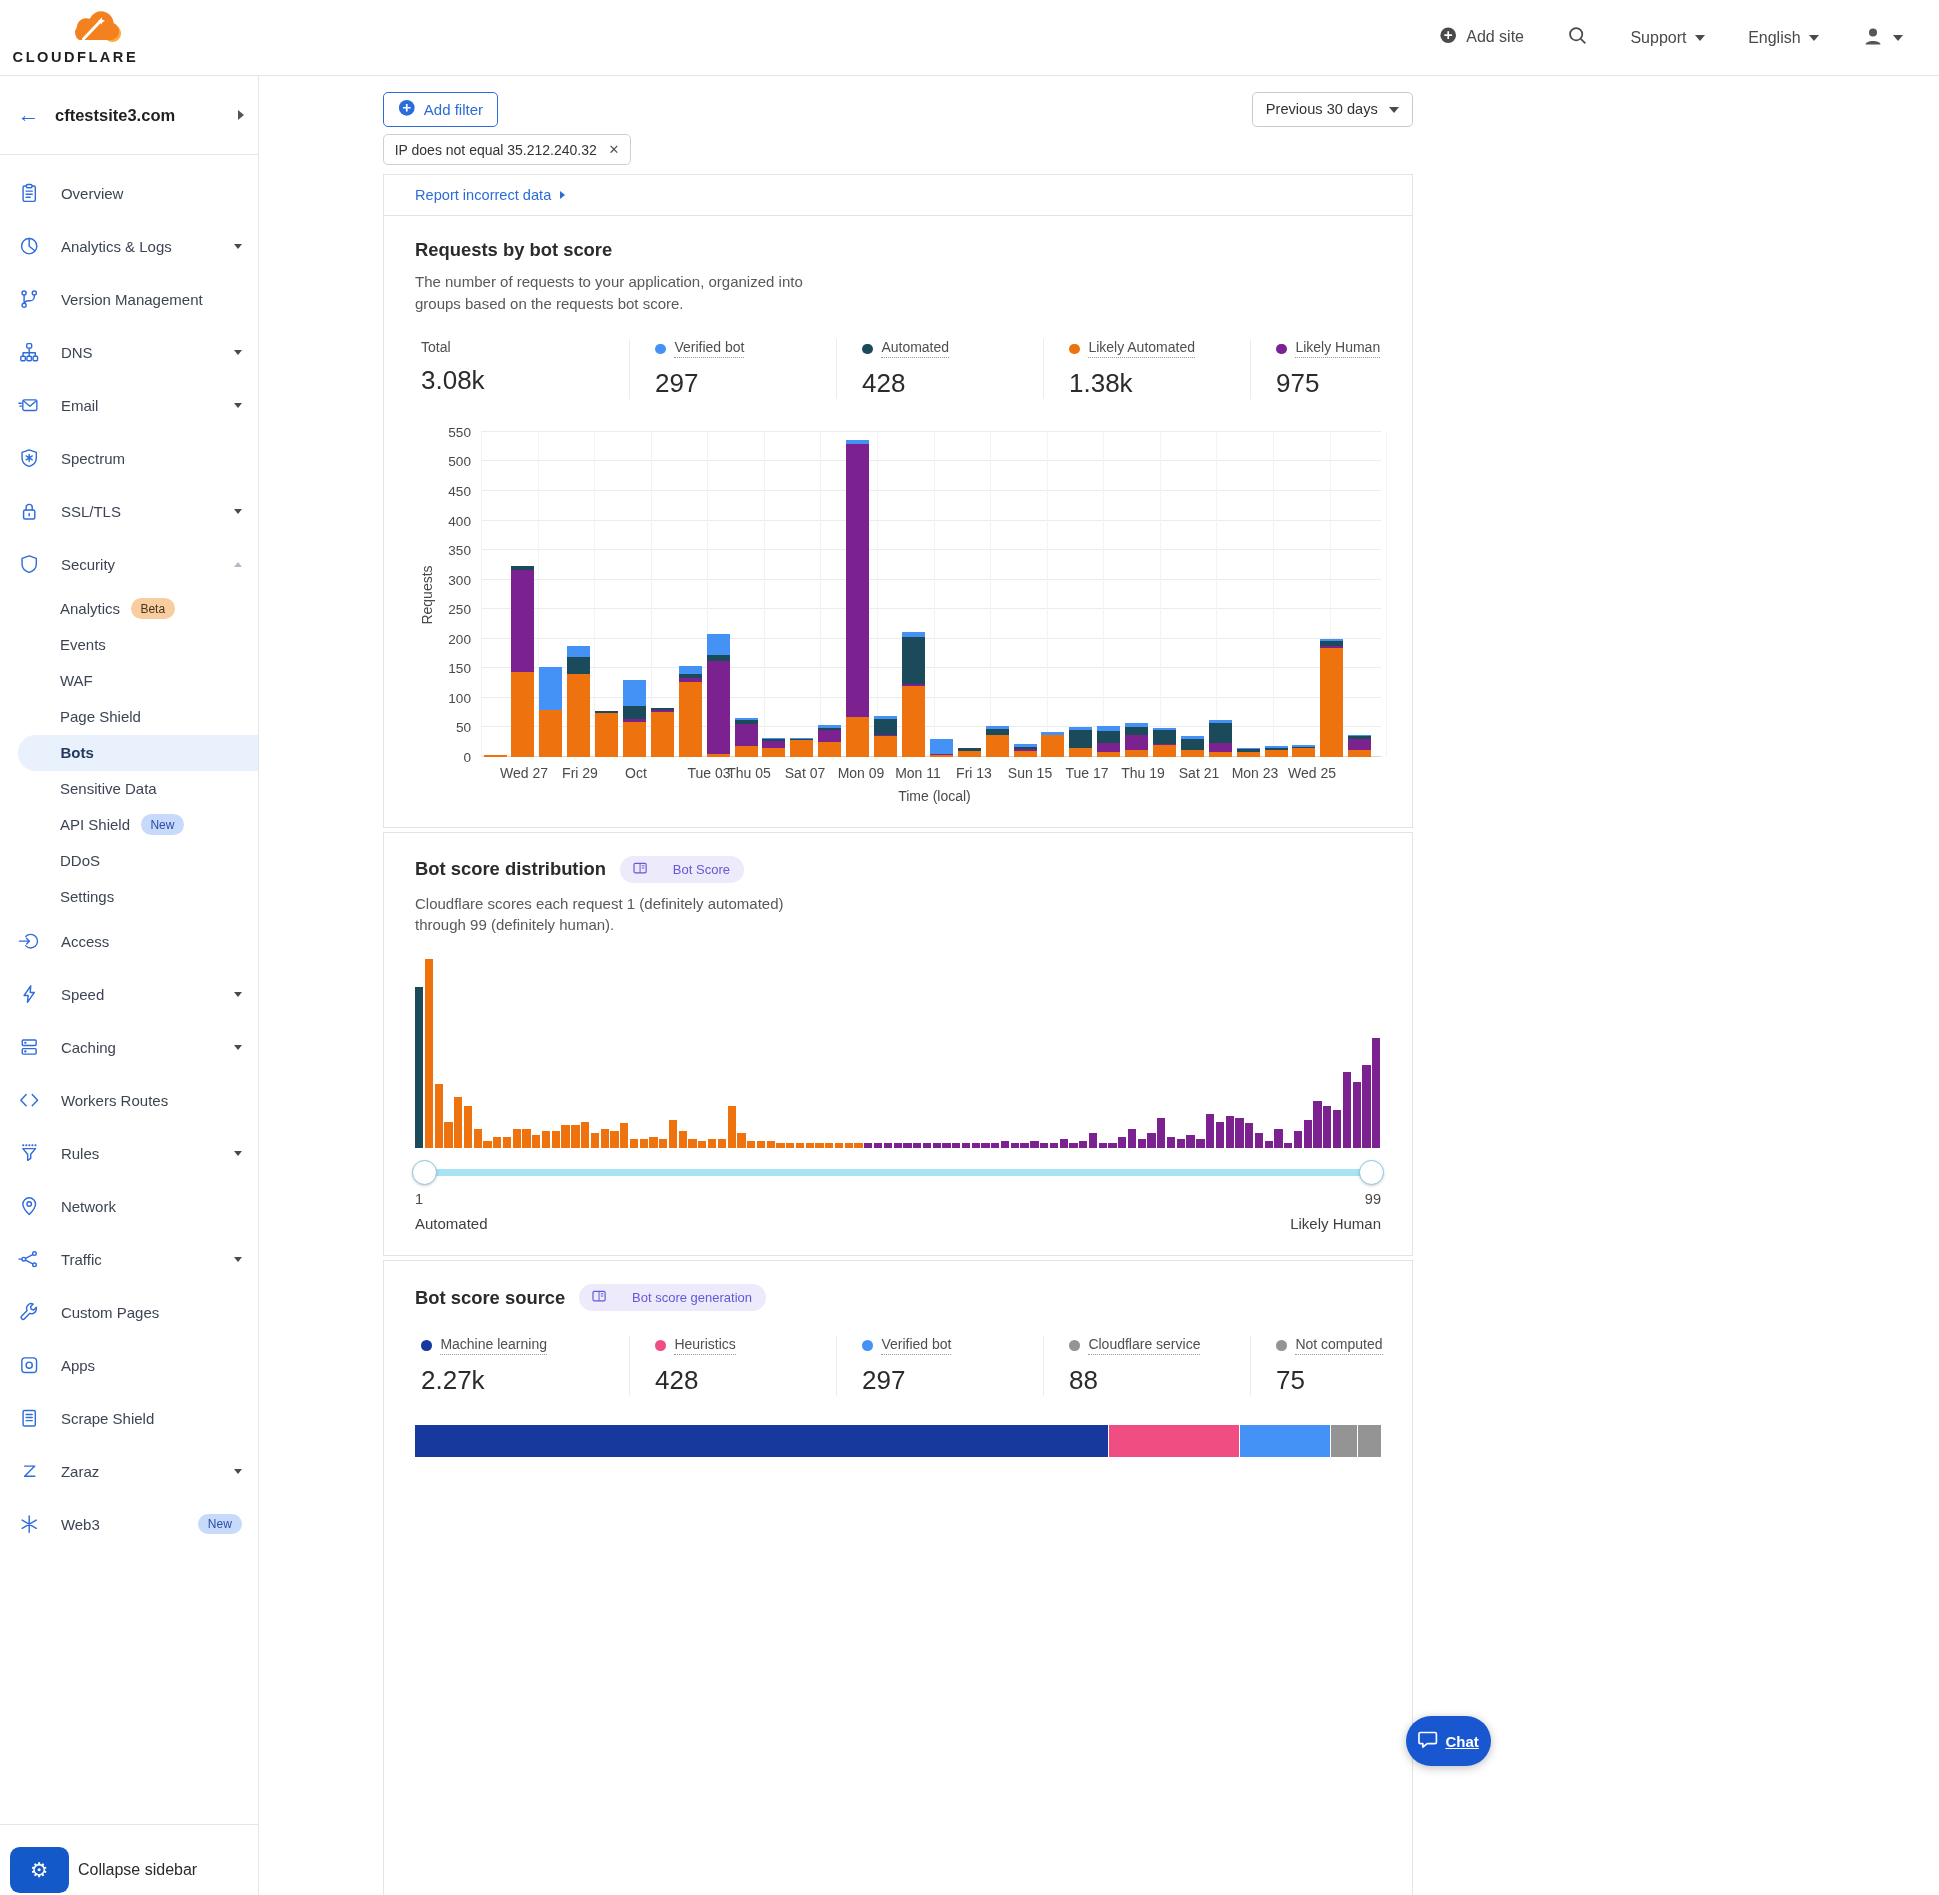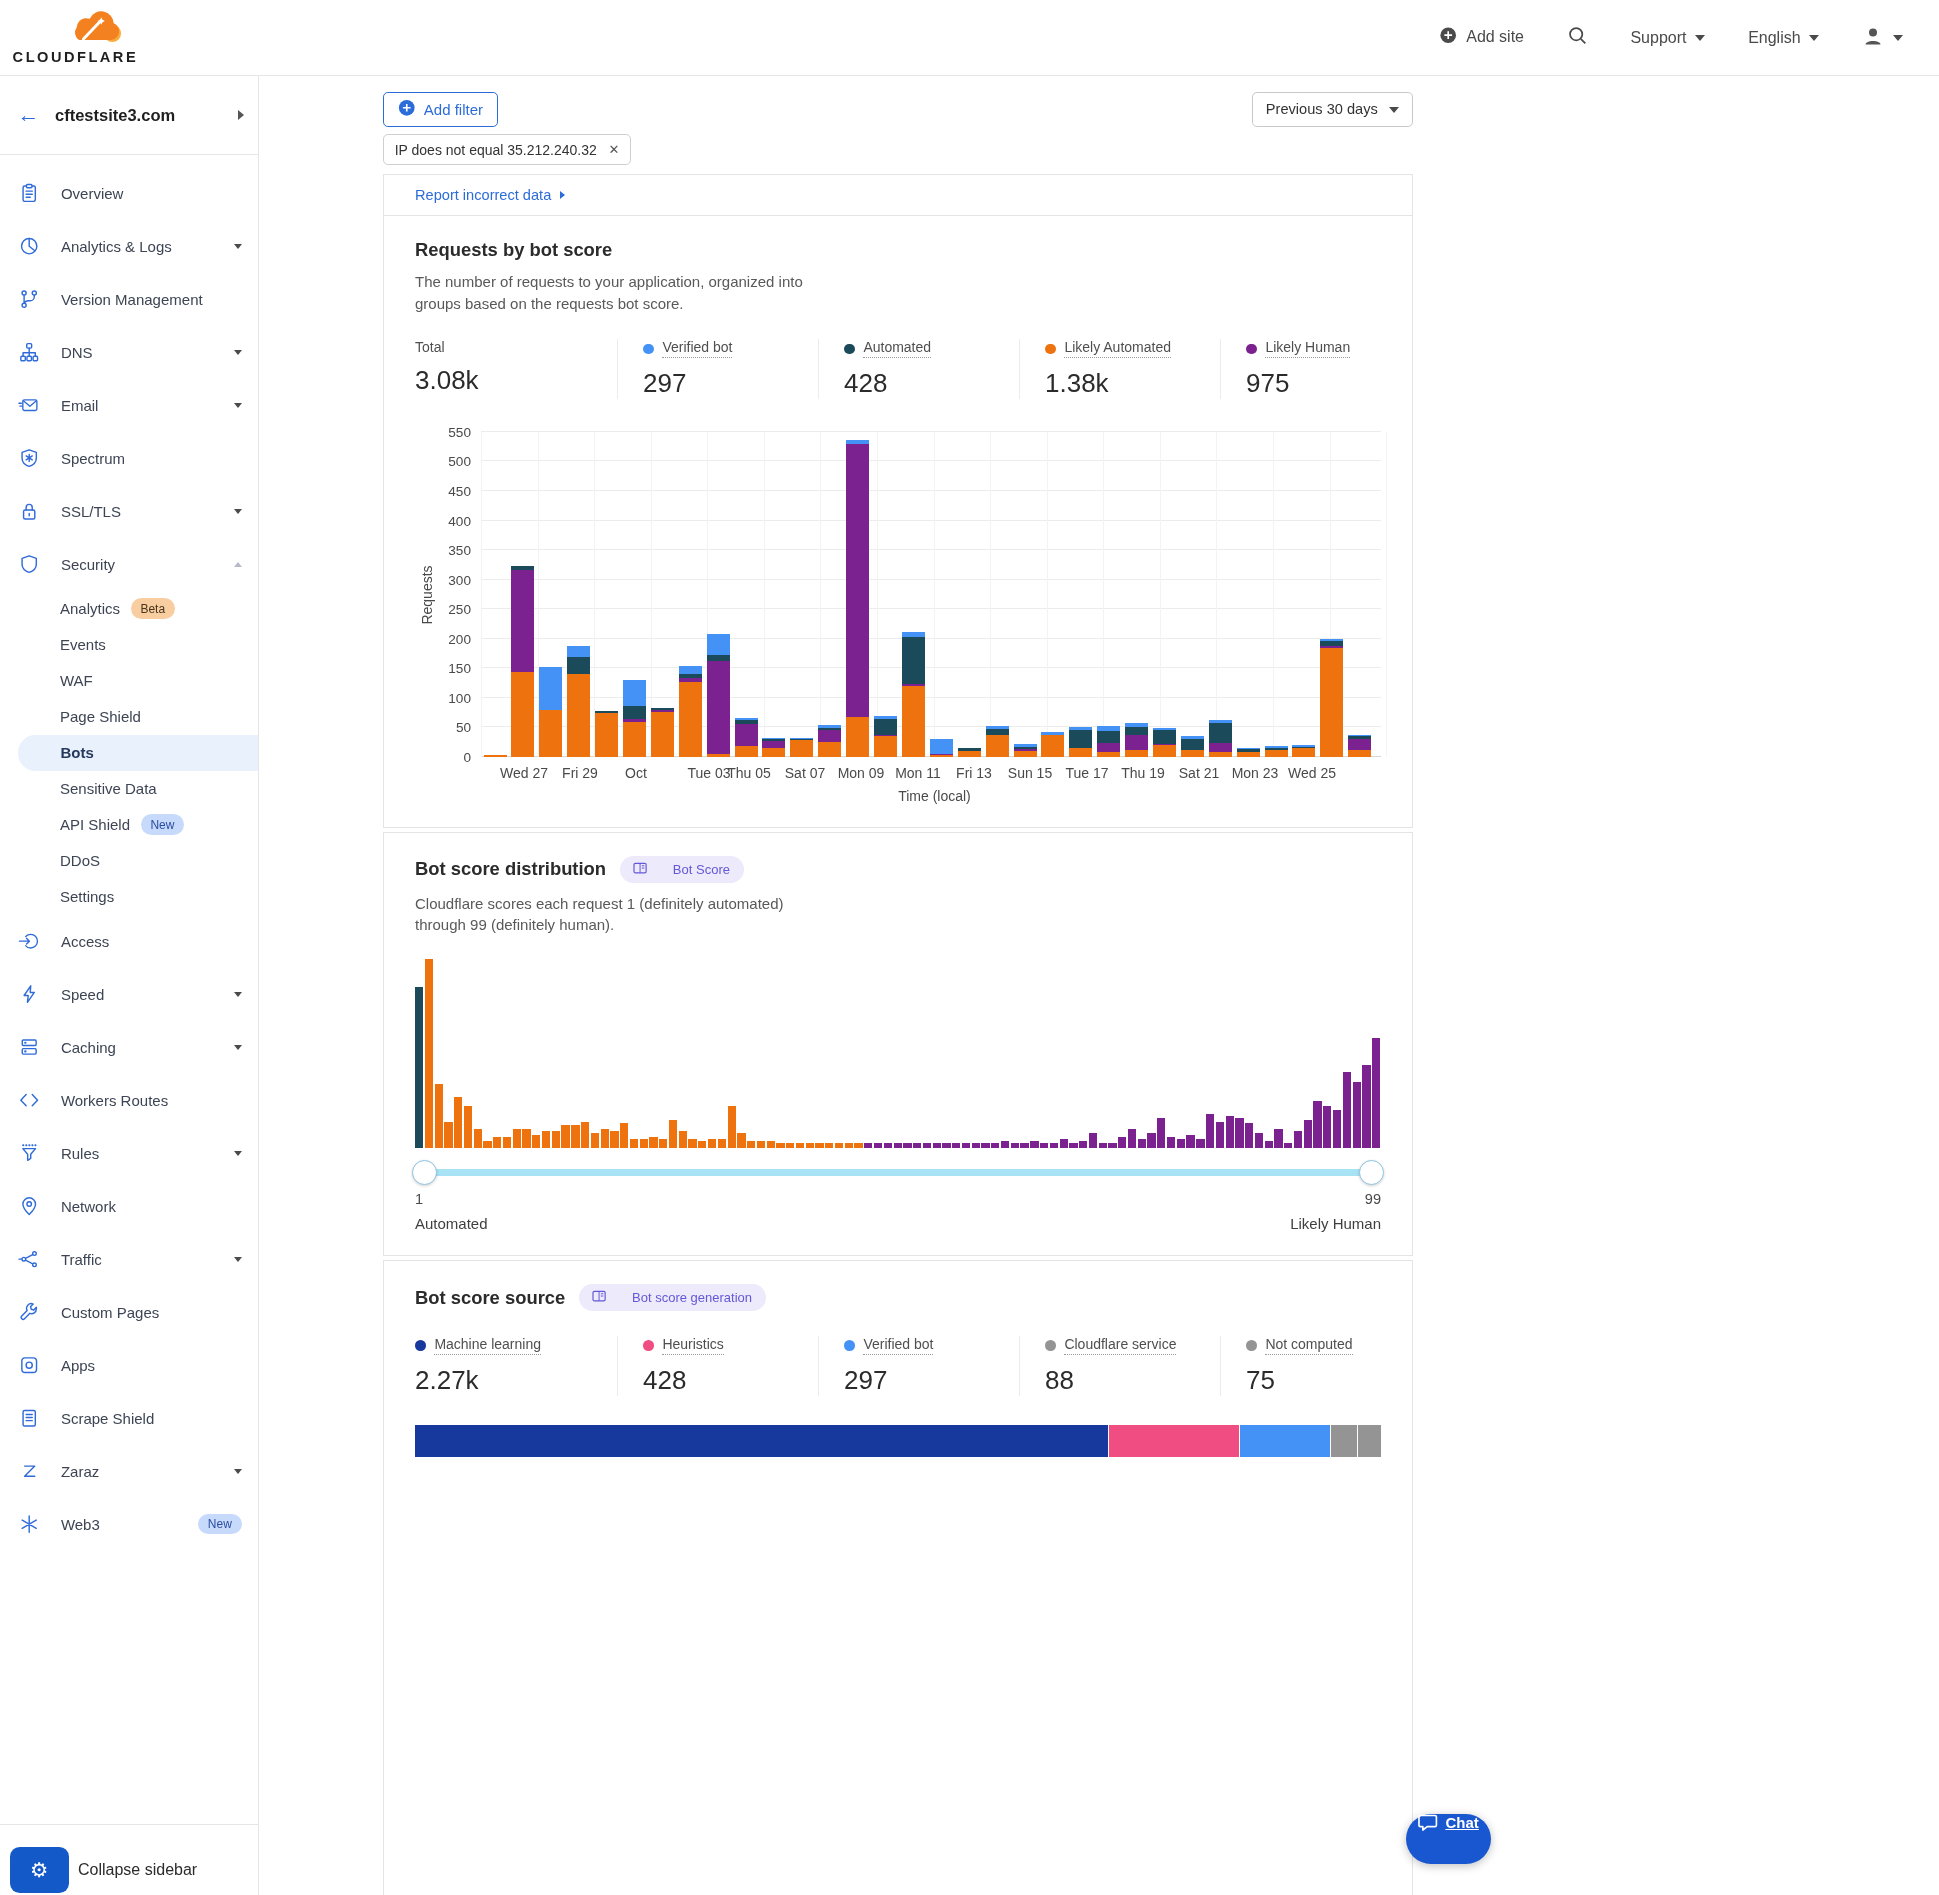--- a/index.html
+++ b/index.html
@@ -47,21 +47,21 @@
   .report-link{color:#2C6CD9;font-size:14.6px;margin-left:31px;display:inline-flex;gap:8.7px;align-items:center;cursor:pointer;text-decoration:none;}
   .tri-right-blue{width:0;height:0;border-top:4.9px solid transparent;border-bottom:4.9px solid transparent;border-left:5.8px solid #2C6CD9;}
 
   .card{border:1px solid #e4e4e4;background:#fff;padding:23px 31px;box-sizing:border-box;}
   .card.mt{margin-top:3.9px;}
   .card h2{margin:0;font-size:18.4px;font-weight:bold;color:#2b2b2b;display:flex;align-items:center;gap:13.6px;}
   .desc{margin:9.7px 0 0;font-size:15px;line-height:1.45;color:#595959;max-width:419px;}
   .badge-pill{display:inline-flex;align-items:center;gap:25px;background:#ECEAFB;color:#6458D8;font-size:13px;font-weight:normal;border-radius:14.6px;padding:5.8px 13.6px;cursor:pointer;}
 
   .stats{display:flex;margin-top:25px;}
-  .stat{flex:0 0 201px;box-sizing:border-box;border-left:1px solid #ececec;padding-left:25px;}
+  .stat{flex:0 0 201px;box-sizing:border-box;border-left:1px solid #ececec;padding-left:25px;margin-left:6px;}
   .stat:first-child{border-left:none;padding-left:0;flex-basis:202px;}
   .stat-label{display:flex;align-items:center;gap:8.7px;font-size:14px;color:#4f4f4f;}
   .dot{width:10.7px;height:10.7px;border-radius:50%;flex:0 0 auto;}
   .dotted{border-bottom:1.5px dotted #9a9a9a;padding-bottom:1.9px;}
   .stat-value{margin-top:9.7px;font-size:26px;font-weight:500;color:#2b2b2b;}
 
   
   .chart{margin-top:33px;display:flex;}
   .ylab{width:23px;display:flex;align-items:center;justify-content:center;}
   .ylab span{transform:rotate(-90deg);white-space:nowrap;font-size:14px;color:#4a4a4a;}
@@ -89,21 +89,21 @@
   .slider-vals{display:flex;justify-content:space-between;font-size:14.6px;color:#4a4a4a;margin-top:4.9px;}
   .slider-subs{display:flex;justify-content:space-between;font-size:15px;color:#3f3f3f;margin-top:8.7px;}
 
   
   .card.tall{height:648px;}
   .srcbar{margin-top:29px;height:32px;display:flex;}
   .srcseg{height:100%;box-sizing:border-box;border-right:1.9px solid #fff;}
   .srcseg:last-child{border-right:none;}
 
   
-  .chat-btn{position:absolute;left:1406px;top:1814px;width:85px;height:50px;border-radius:25px;background:#1857D0;color:#fff;display:flex;justify-content:center;gap:7.8px;font-size:15px;font-weight:bold;box-shadow:0 1.9px 9.7px rgba(0,0,0,.25);cursor:pointer;z-index:9;text-decoration:underline;}
+  .chat-btn{position:absolute;left:1406px;top:1716px;width:85px;height:50px;border-radius:25px;background:#1857D0;color:#fff;display:flex;align-items:center;justify-content:center;gap:7.8px;font-size:15px;font-weight:bold;box-shadow:0 1.9px 9.7px rgba(0,0,0,.25);cursor:pointer;z-index:9;text-decoration:underline;}
 </style>
 </head>
 <body>
 
 <div class="page">
 
   <header class="topbar">
     <div class="logo">
       <span>
         <svg width="56" height="39" viewBox="0 0 58 40">

